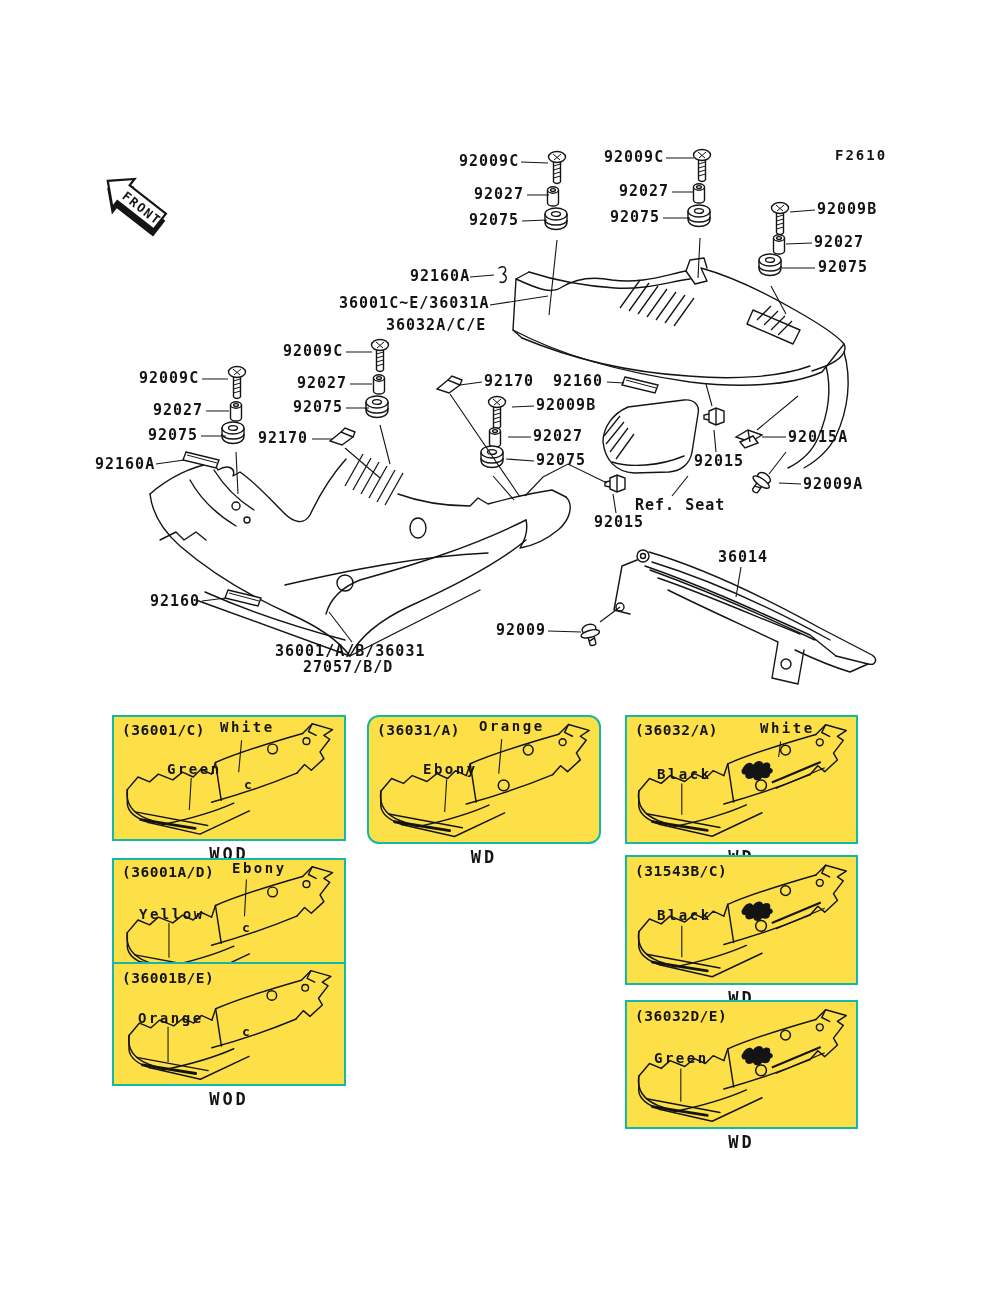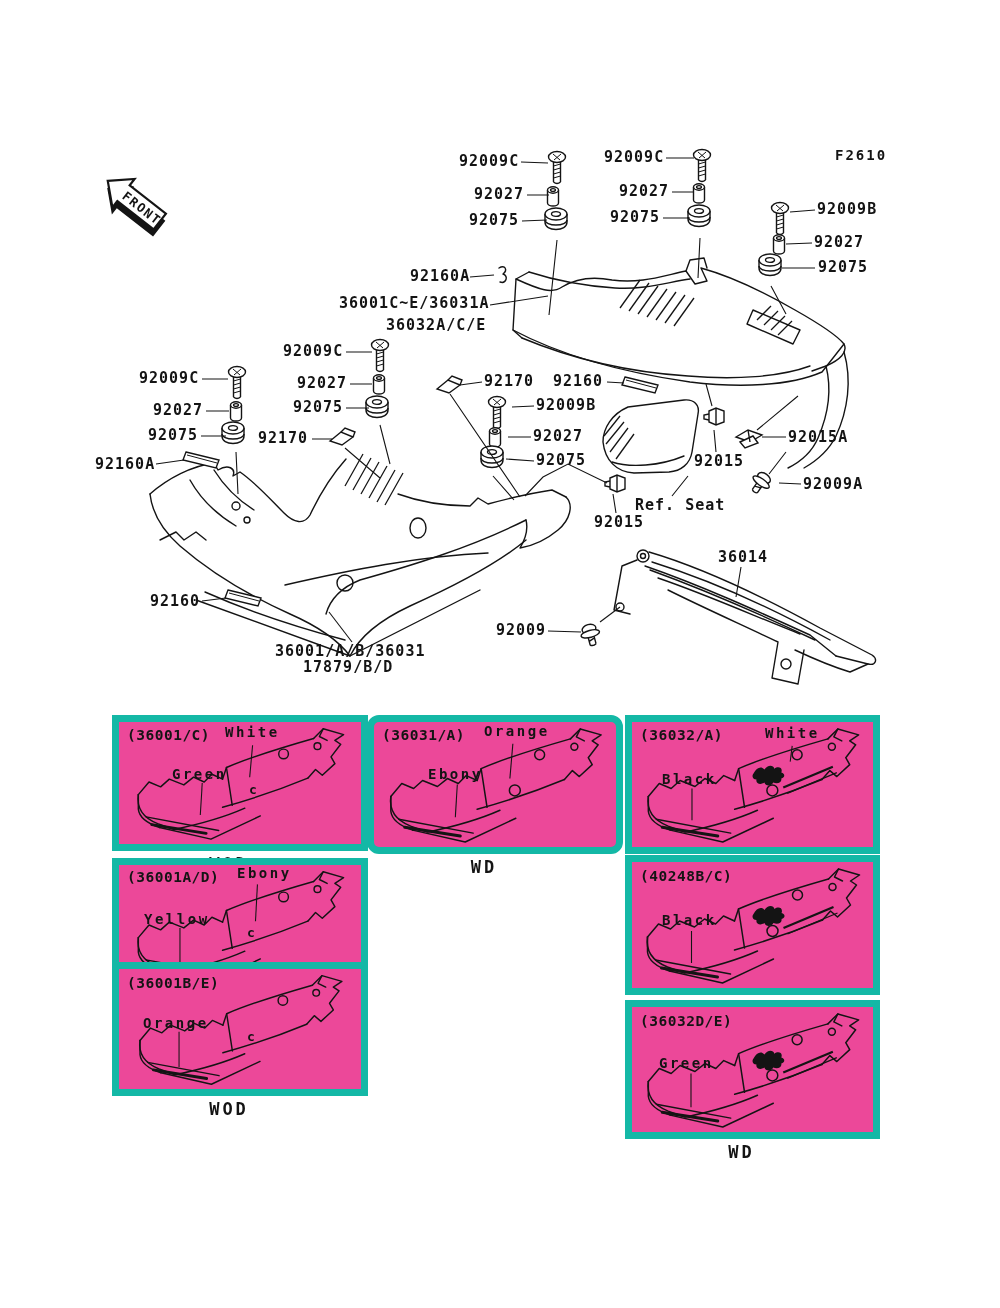--- a/index.html
+++ b/index.html
@@ -4,21 +4,21 @@
 <style>
   html,body{margin:0;padding:0;background:#fff;}
   .page{position:relative;width:1000px;height:1308px;background:#fff;overflow:hidden;
         font-family:"DejaVu Sans Mono", monospace;color:#141414;}
   svg{display:block;}
   .art{position:absolute;left:0;top:0;}
   .lbl{position:absolute;font-weight:bold;font-size:15px;line-height:1.05;
        letter-spacing:1px;white-space:nowrap;color:#141414;}
   .figcode{position:absolute;font-weight:bold;font-size:14px;letter-spacing:2px;color:#141414;}
   .thumb{position:absolute;}
-  .box{position:relative;border:7px solid #14b8a6;background:#ec4899;padding-left:12px;}
+  .box{position:relative;border:2px solid #14b8a6;background:#fde047;}
   .box svg{position:absolute;left:0;top:0;width:100%;height:100%;}
   .code{position:absolute;font-weight:bold;font-size:14.5px;letter-spacing:.5px;white-space:nowrap;}
   .clr{position:absolute;font-weight:bold;font-size:14px;letter-spacing:2.5px;white-space:nowrap;}
   .mark{position:absolute;font-weight:bold;font-size:13px;}
   .cap{display:block;text-align:center;font-weight:bold;font-size:17px;letter-spacing:3px;margin-top:3px;}
   .ln{stroke:#141414;stroke-width:1.4;fill:none;stroke-linecap:round;stroke-linejoin:round;}
   .ld{stroke:#141414;stroke-width:1.1;fill:none;}
   .hatch line{stroke:#141414;stroke-width:1.3;}
 </style>
 </head>
@@ -265,21 +265,21 @@
 <span class="lbl" style="left:95px;top:457px;">92160A</span>
 <span class="lbl" style="left:788px;top:430px;">92015A</span>
 <span class="lbl" style="left:694px;top:454px;">92015</span>
 <span class="lbl" style="left:803px;top:477px;">92009A</span>
 <span class="lbl" style="left:635px;top:498px;">Ref. Seat</span>
 <span class="lbl" style="left:594px;top:515px;">92015</span>
 <span class="lbl" style="left:718px;top:550px;">36014</span>
 <span class="lbl" style="left:150px;top:594px;">92160</span>
 <span class="lbl" style="left:496px;top:623px;">92009</span>
 <span class="lbl" style="left:275px;top:644px;">36001/A/B/36031</span>
-<span class="lbl" style="left:303px;top:660px;">17879/B/D</span>
+<span class="lbl" style="left:303px;top:660px;">27057/B/D</span>
 
 <div class="thumb" style="left:112px;top:715px;width:234px;">
   <div class="box" style="width:230px;height:122px;">
     <svg viewBox="0 0 234 126">
       <use href="#mini-cover"></use>
       <line class="ld" x1="130" y1="24" x2="127" y2="57"></line>
           <line class="ld" x1="78" y1="63" x2="76" y2="96"></line>
     </svg>
     <span class="code" style="left:8px;top:5px;">(36001/C)</span>
     <span class="clr" style="left:106px;top:2px;">White</span>
@@ -338,21 +338,21 @@
 
 <div class="thumb" style="left:625px;top:855px;width:233px;">
   <div class="box" style="width:229px;height:126px;">
     <svg viewBox="0 0 234 126">
       <use href="#mini-cover"></use>
           <use href="#mini-hole"></use>
           <use href="#mini-ninja"></use>
           <use href="#mini-accent"></use>
       <line class="ld" x1="56" y1="69" x2="56" y2="101"></line>
     </svg>
-    <span class="code" style="left:8px;top:6px;">(40248B/C)</span>
+    <span class="code" style="left:8px;top:6px;">(31543B/C)</span>
     <span class="clr" style="left:30px;top:50px;">Black</span>
   </div>
   <span class="cap">WD</span>
 </div>
 
 <div class="thumb" style="left:112px;top:962px;width:234px;">
   <div class="box" style="width:230px;height:120px;">
     <svg viewBox="0 0 234 126">
       <use href="#mini-cover"></use>
       <line class="ld" x1="53" y1="66" x2="53" y2="103"></line>

